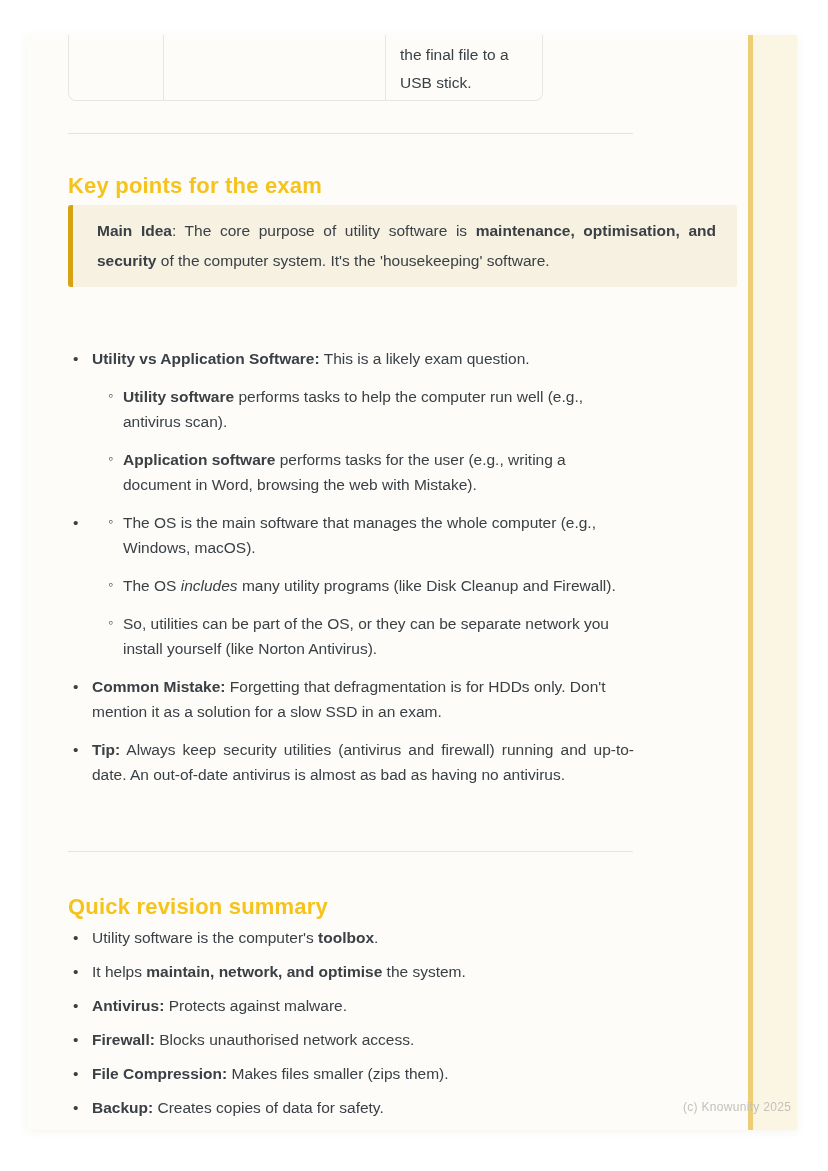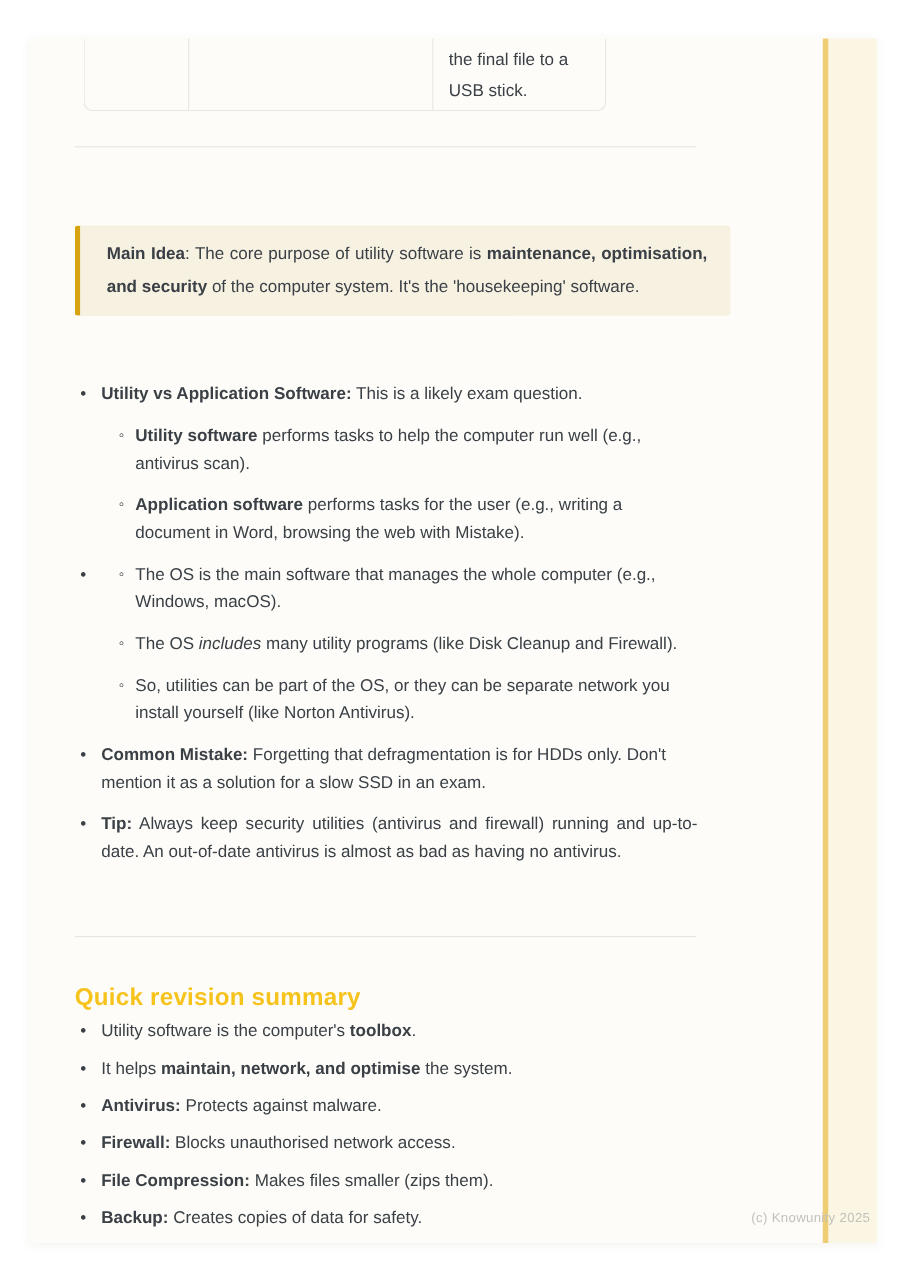--- a/index.html
+++ b/index.html
@@ -22,40 +22,40 @@
   .page-sheet{
     position:absolute;left:27px;top:35px;width:770px;height:1095px;
     background:var(--sheet);border-radius:3px;box-shadow:0 2px 10px rgba(70,60,20,0.06);
   }
   .ribbon-band{position:absolute;left:753px;top:35px;width:44px;height:1095px;background:var(--ribbon-band);}
   .ribbon-line{position:absolute;left:748px;top:35px;width:5px;height:1095px;background:var(--ribbon-line);}
 
   .table-fragment{
     position:absolute;left:68px;top:35px;width:475px;height:66px;display:flex;box-sizing:border-box;
     border-left:1px solid var(--table-border);border-right:1px solid var(--table-border);
-    border-bottom:1px solid var(--table-border);border-radius:0 0 8px 8px;background:var(--sheet);margin-left:8px;
+    border-bottom:1px solid var(--table-border);border-radius:0 0 8px 8px;background:var(--sheet);
   }
   .tf-cell{box-sizing:border-box;}
   .tf-c1{width:95px;border-right:1px solid var(--table-border);}
   .tf-c2{width:222px;border-right:1px solid var(--table-border);}
   .tf-c3{flex:1;padding:6px 14px;font-size:15.5px;line-height:28px;color:var(--text);}
 
   .hr{position:absolute;left:68px;width:565px;height:1px;background:var(--divider);}
   .hr-1{top:133px;}
   .hr-2{top:851px;}
 
   .section-heading{
     position:absolute;left:68px;font-size:22px;font-weight:700;color:var(--accent);
     letter-spacing:0.2px;line-height:26px;
   }
   .heading-1{top:155px;}
   .heading-2{top:876px;}
 
   .callout{
-    position:absolute;left:68px;top:205px;width:596px;box-sizing:border-box;
+    position:absolute;left:68px;top:205px;width:669px;box-sizing:border-box;
     background:var(--callout-bg);border-left:5px solid var(--callout-border);border-radius:3px;
     padding:11px 21px 11px 24px;font-size:15.5px;line-height:30px;text-align:justify;color:var(--text);
   }
 
   ul.doc-list{list-style:none;margin:0;padding:0;position:absolute;left:68px;width:566px;font-size:15.5px;line-height:25px;}
   .list-1{top:346px;}
   .list-2{top:925px;}
   .list-2 li.li-main{margin-bottom:9px;}
   li.li-main{position:relative;padding-left:24px;margin-bottom:13px;}
   li.li-main > .marker{position:absolute;left:5px;top:0;}
@@ -78,20 +78,21 @@
   <div class="ribbon-line"></div>
 
   <div class="table-fragment">
     <div class="tf-cell tf-c1"></div>
     <div class="tf-cell tf-c2"></div>
     <div class="tf-cell tf-c3">the final file to a USB stick.</div>
   </div>
 
   <div class="hr hr-1"></div>
 
+  <h2 class="section-heading heading-1">Key points for the exam</h2>
 
   <div class="callout"><span class="b">Main Idea</span><span>: The core purpose of utility software is </span><span class="b">maintenance, optimisation, and security</span><span> of the computer system. It's the 'housekeeping' software.</span></div>
 
   <ul class="doc-list list-1">
       <li class="li-main">
         <span class="marker">•</span>
         <div class="li-text"><span class="b">Utility vs Application Software:</span><span> This is a likely exam question.</span></div>
         <ul class="sub-list">
           <li class="li-sub">
             <span class="marker">◦</span>

